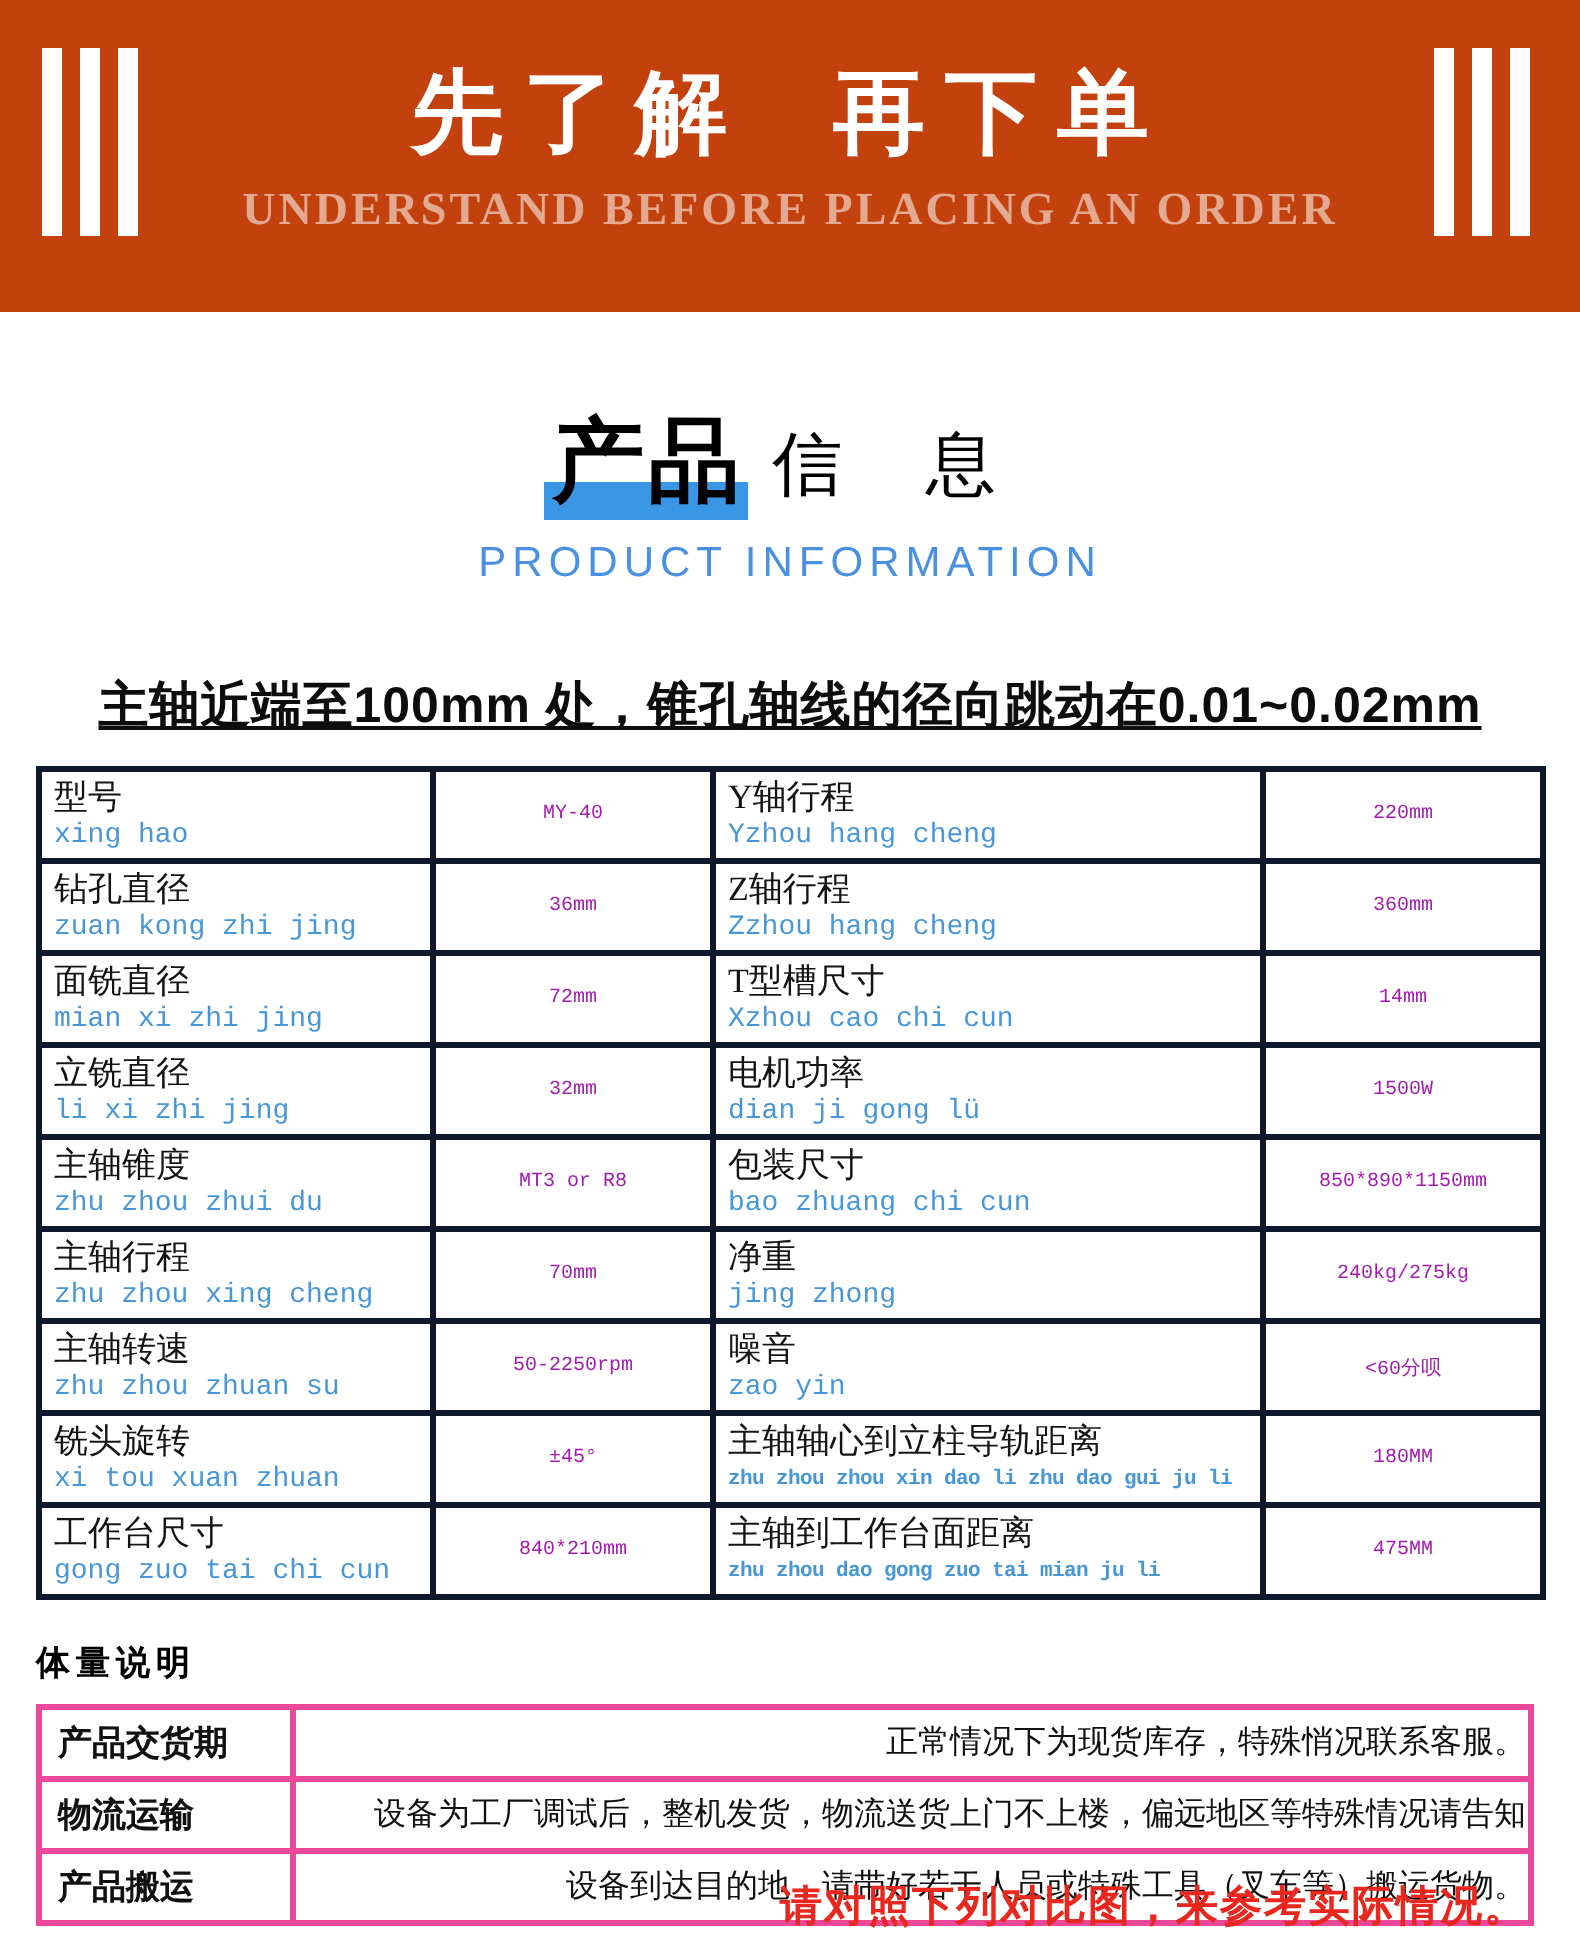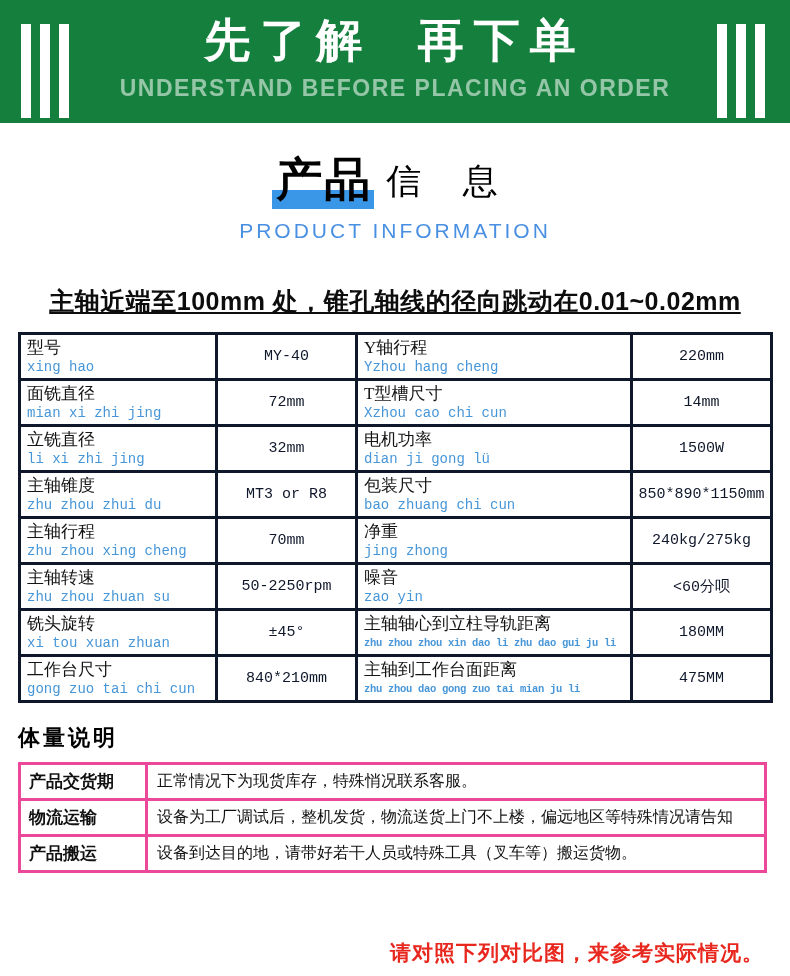--- a/index.html
+++ b/index.html
@@ -3,38 +3,38 @@
 <meta charset="utf-8">
 <style>
   html,body { margin:0; padding:0; background:#fff; }
   body {
     width:790px; height:976px; overflow:hidden; position:relative;
     font-family:"Liberation Sans", sans-serif; color:#111;
   }
 
   
   .banner {
-    position:relative; width:790px; height:123px; background:#15803d;
-    display:flex; flex-direction:column; align-items:center; justify-content:center;
+    position:relative; width:790px; height:156px; background:#c2410c;
+    display:flex; flex-direction:column; align-items:center; justify-content:center;font-family:Liberation Serif, serif;
   }
   .stripes { position:absolute; top:24px; display:flex; gap:9px; }
   .stripes-left  { left:21px; }
   .stripes-right { right:25px; }
   .bar { width:10px; height:94px; background:#ffffff; }
   .banner-title {
     color:#fff; font-size:46px; font-weight:bold; letter-spacing:10px;
     white-space:pre; line-height:1.1; margin-top:-6px;
   }
   .banner-sub {
     color:rgba(255,255,255,0.55); font-size:23px; font-weight:bold;
     letter-spacing:1.5px; margin-top:10px;
   }
 
   
-  .title-section { text-align:center; padding-top:26px; }
+  .title-section { text-align:center; padding-top:44px; }
   .title-line { display:inline-block; white-space:nowrap; }
   .hl { position:relative; display:inline-block; z-index:0;
         font-size:46px; font-weight:bold; color:#000; letter-spacing:2px; }
   .hl::after {
     content:""; position:absolute; left:-4px; right:-2px; bottom:2px; height:19px;
     background:#3a97e8; z-index:-1;
   }
   .light { font-size:35px; font-weight:500; color:#000; letter-spacing:16px;
            margin-left:14px; vertical-align:2px; }
   .title-en { color:#4a90e2; font-size:21px; letter-spacing:3px; margin-top:8px;
@@ -51,34 +51,34 @@
   .spec-table {
     margin:14px 0 0 18px; width:752px; border:2px solid #333;
     font-family:"Liberation Serif", serif;
   }
   .spec-table td { border:3px solid #0f172a; height:41px; padding:0; overflow:hidden; }
   td.lbl { padding:1px 2px 1px 6px; vertical-align:middle; }
   .cn { font-size:17px; color:#141414; line-height:21px; white-space:nowrap; }
   .py { font-size:14px; color:#4796d8; line-height:18px; white-space:nowrap;
         font-family:"Liberation Mono", monospace; }
   .py.sm { font-size:10.5px; font-weight:bold; letter-spacing:-0.3px; }
-  td.val { text-align:center; vertical-align:middle; font-size:15px; color:#0f172a;
+  td.val { text-align:center; vertical-align:middle; font-size:10px; color:#a21caf;
            font-family:"Liberation Mono", monospace; white-space:nowrap; }
 
   
   .vol-heading {
-    margin:20px 0 0 18px; font-size:22px; font-weight:bold; color:#000;
+    margin:20px 0 0 18px; font-size:17px; font-weight:bold; color:#000;
     letter-spacing:3px;
   }
   .vol-table {
     margin:9px 0 0 18px; width:746px; border:2px solid #333;
   }
   .vol-table td { border:3px solid #ec4899; height:31px; vertical-align:middle; overflow:hidden; }
   td.vol-label { font-size:17px; font-weight:bold; padding-left:8px; white-space:nowrap; }
-  td.vol-text  { font-size:16px; padding-left:9px; font-family:Liberation Serif, serif; }
+  td.vol-text  { font-size:16px; padding-left:9px; font-family:Liberation Serif, serif;text-align:right; }
   .clip { white-space:nowrap; overflow:hidden; }
 
   
   .footnote {
     position:absolute; right:26px; top:939px;
     color:#e8281e; font-size:21px; font-weight:bold; letter-spacing:1px;
   }
 </style>
 </head>
 <body>
@@ -122,20 +122,32 @@
     </td>
     <td class="val">MY-40</td>
     <td class="lbl">
       <div class="cn">Y轴行程</div>
       <div class="py">Yzhou hang cheng</div>
     </td>
     <td class="val">220mm</td>
   </tr>
   <tr>
     <td class="lbl">
+      <div class="cn">钻孔直径</div>
+      <div class="py">zuan kong zhi jing</div>
+    </td>
+    <td class="val">36mm</td>
+    <td class="lbl">
+      <div class="cn">Z轴行程</div>
+      <div class="py">Zzhou hang cheng</div>
+    </td>
+    <td class="val">360mm</td>
+  </tr>
+  <tr>
+    <td class="lbl">
       <div class="cn">面铣直径</div>
       <div class="py">mian xi zhi jing</div>
     </td>
     <td class="val">72mm</td>
     <td class="lbl">
       <div class="cn">T型槽尺寸</div>
       <div class="py">Xzhou cao chi cun</div>
     </td>
     <td class="val">14mm</td>
   </tr>

